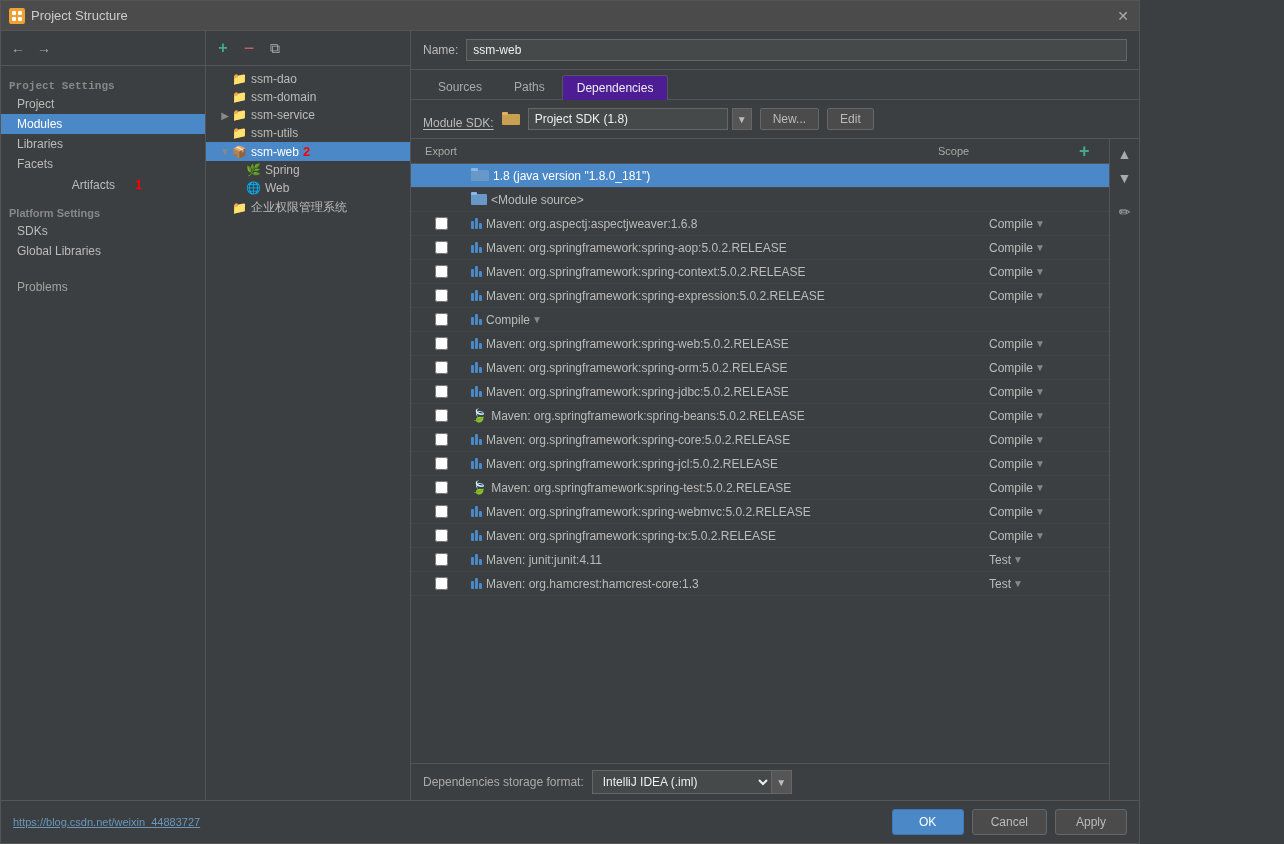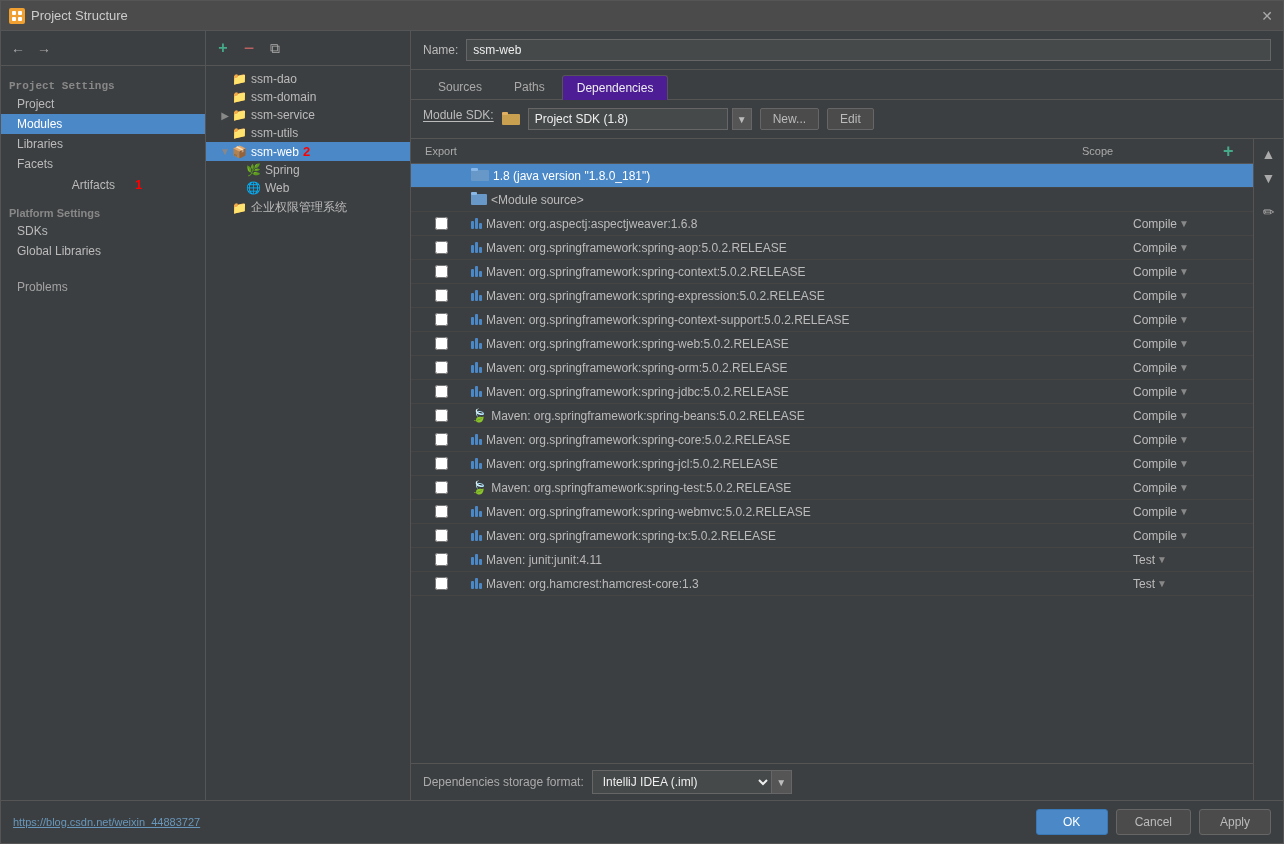--- a/index.html
+++ b/index.html
@@ -6,21 +6,21 @@
     body {
       font-family: 'Segoe UI', Arial, sans-serif;
       font-size: 12px;
       background: #3c3f41;
       color: #bbbbbb;
       width: 1284px;
       height: 844px;
       overflow: hidden;
     }
     .window {
-      width: 1284px;
+      width: 1140px;
       height: 844px;
       display: flex;
       flex-direction: column;
       background: #3c3f41;
       border: 1px solid #555;
     }
     .title-bar {
       height: 30px;
       background: #4b4b4b;
       display: flex;
@@ -218,21 +218,21 @@
     .tab.active {
       background: #4c1d95;
       color: #eeeeee;
       border-color: #555;
       border-bottom-color: #3c3f41;
       position: relative;
       bottom: -1px;
     }
     .sdk-row {
       display: flex;
-      align-items: flex-start;
+      align-items: flex-end;
       padding: 8px 12px;
       border-bottom: 1px solid #555;
       gap: 8px;
       flex-shrink: 0;
     }
     .sdk-label {
       color: #bbbbbb;
       font-size: 12px;
       text-decoration: underline;
       text-underline-offset: 2px;
@@ -736,21 +736,20 @@
             </div>
             <div class="dep-row">
               <div class="dep-checkbox">
                   <input type="checkbox" style="">
                 </div>
               <span style="display:inline-flex;align-items:flex-end;margin-right:4px;gap:1px;">
                 <span class="maven-bar" style="height:8px;"></span>
                   <span class="maven-bar" style="height:11px;"></span>
                   <span class="maven-bar" style="height:6px;"></span>
               </span>
-              <span class="dep-name">Maven: org.springframework:spring-context-support:5.0.2.RELEASE</span>
               <div class="dep-scope">
                 <span>Compile</span>
                 <span class="scope-dropdown">▼</span>
               </div>
             </div>
             <div class="dep-row">
               <div class="dep-checkbox">
                   <input type="checkbox" style="">
                 </div>
               <span style="display:inline-flex;align-items:flex-end;margin-right:4px;gap:1px;">

